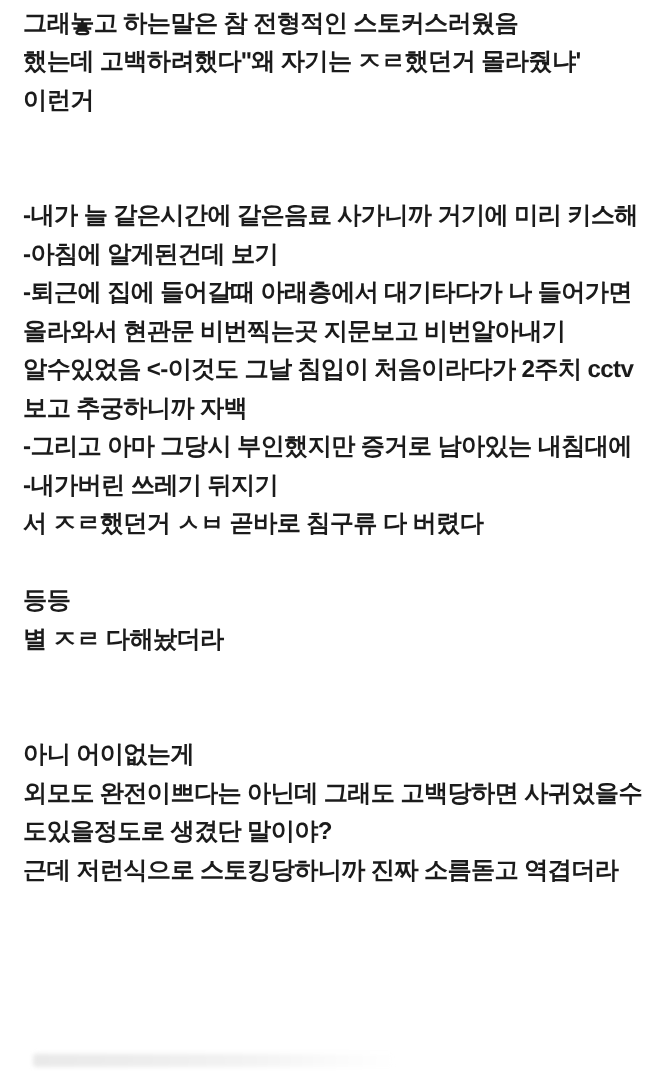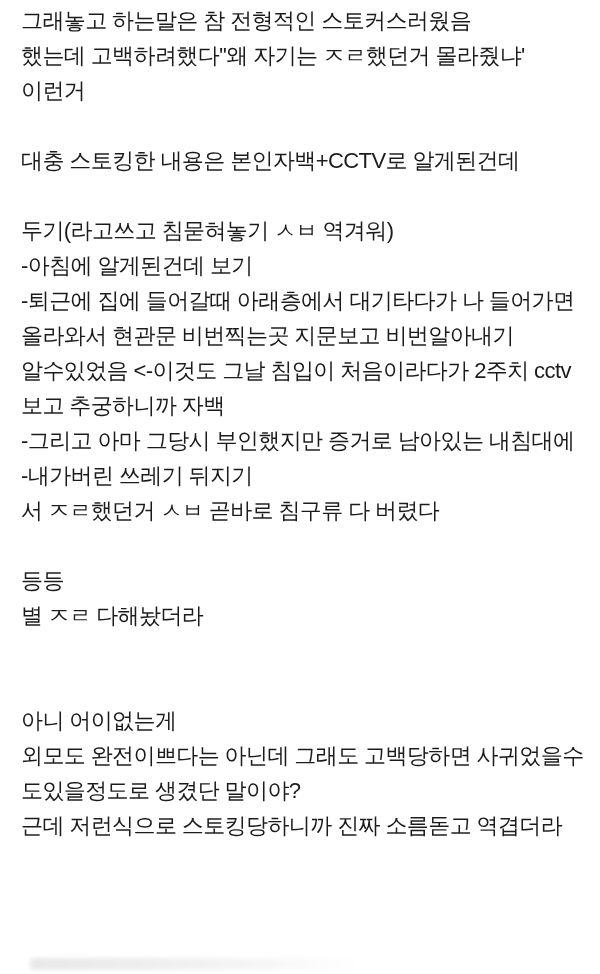--- a/index.html
+++ b/index.html
@@ -15,21 +15,21 @@
     font-family: "Liberation Sans", "DejaVu Sans", sans-serif;
   }
   .post {
     position: absolute;
     top: 3px;
     left: 21px;
     right: 32px;
     color: #1b1b1b;
     font-size: 22px;
     letter-spacing: -0.6px;
-    font-weight: 400;
+    font-weight: 700;
   }
   .line {
     height: 35px;
     line-height: 35px;
     white-space: pre;
     overflow: visible;
   }
   .line.blank {
     
   }
@@ -47,23 +47,22 @@
   }
 </style>
 </head>
 <body>
 
 <div class="post">
     <div class="line">그래놓고 하는말은 참 전형적인 스토커스러웠음</div>
     <div class="line">했는데 고백하려했다''왜 자기는 ㅈㄹ했던거 몰라줬냐'</div>
     <div class="line">이런거</div>
     <div class="line blank"></div>
-    <div class="line">대충 스토킹한 내용은 본인자백+CCTV로 알게된건데</div>
     <div class="line blank"></div>
-    <div class="line">두기(라고쓰고 침묻혀놓기 ㅅㅂ 역겨워)</div>
+    <div class="line">-내가 늘 같은시간에 같은음료 사가니까 거기에 미리 키스해</div>
     <div class="line">-아침에 알게된건데 보기</div>
     <div class="line">-퇴근에 집에 들어갈때 아래층에서 대기타다가 나 들어가면</div>
     <div class="line">올라와서 현관문 비번찍는곳 지문보고 비번알아내기</div>
     <div class="line">알수있었음 &lt;-이것도 그날 침입이 처음이라다가 2주치 cctv</div>
     <div class="line">보고 추궁하니까 자백</div>
     <div class="line">-그리고 아마 그당시 부인했지만 증거로 남아있는 내침대에</div>
     <div class="line">-내가버린 쓰레기 뒤지기</div>
     <div class="line">서 ㅈㄹ했던거 ㅅㅂ 곧바로 침구류 다 버렸다</div>
     <div class="line blank"></div>
     <div class="line">등등</div>

